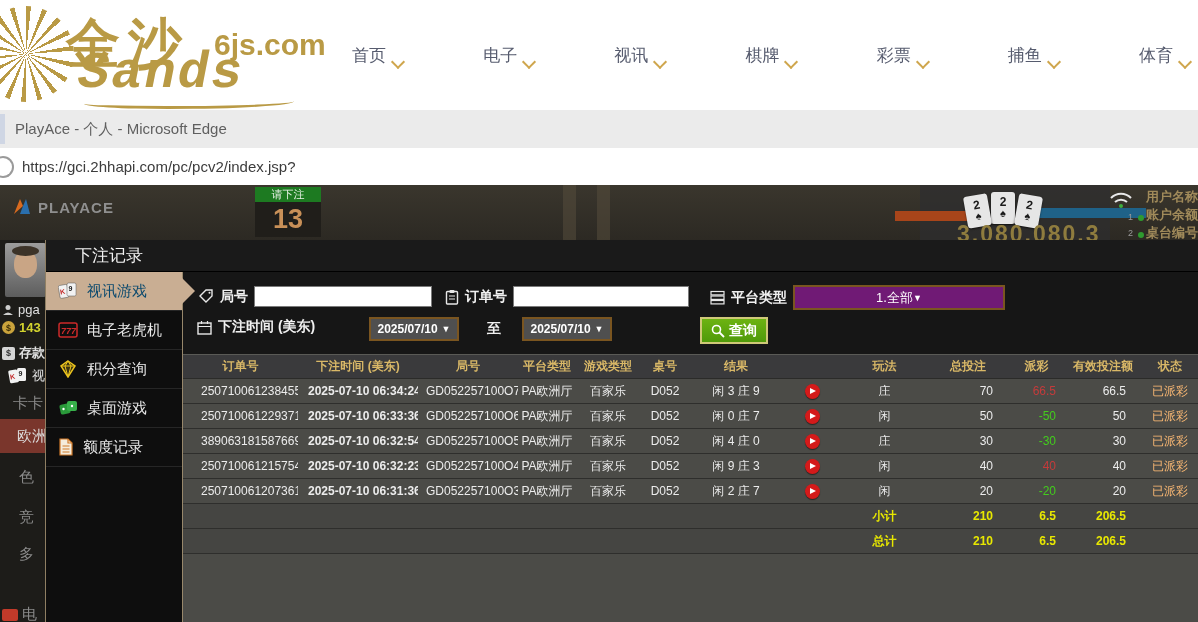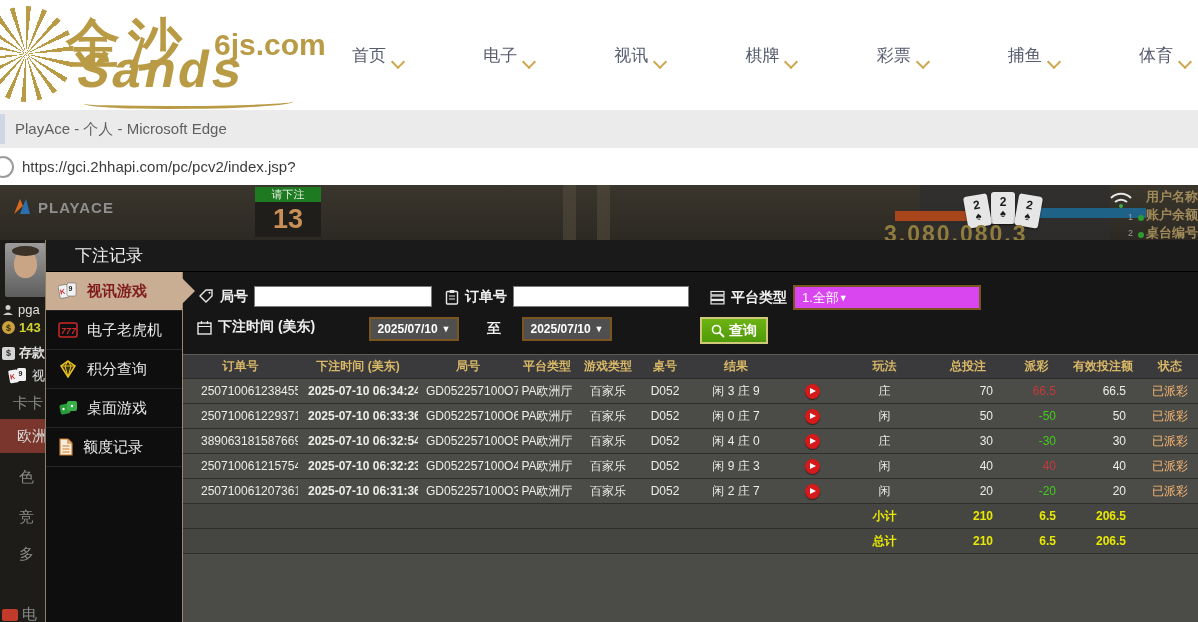--- a/index.html
+++ b/index.html
@@ -40,21 +40,21 @@
   .bar{position:absolute;height:10px;}
   .bar-orange{left:895px;top:26px;width:80px;background:#a8451a;}
   .bar-blue{left:1038px;top:23px;width:108px;background:#1f6288;}
   .cards{position:absolute;left:965px;top:7px;display:flex;}
   .pcard{width:24px;height:32px;background:#e6e6e6;border-radius:3px;margin-right:2px;box-shadow:0 1px 2px rgba(0,0,0,.6);
     display:flex;flex-direction:column;align-items:center;justify-content:center;color:#1a1a1a;}
   .pcard .rank{font-size:12px;font-weight:bold;line-height:11px;}
   .pcard .suit{font-size:11px;line-height:11px;}
   .pcard.tl{transform:rotate(-10deg) translateY(3px);}
   .pcard.tr{transform:rotate(10deg) translateY(3px);}
-  .jackpot{position:absolute;left:884px;top:36px;font-size:23px;font-weight:bold;color:#8f7c3e;letter-spacing:2px;}
+  .jackpot{position:absolute;left:957px;top:36px;font-size:23px;font-weight:bold;color:#8f7c3e;letter-spacing:2px;}
   .wifi{position:absolute;left:1108px;top:5px;}
   .info-labels{position:absolute;left:1146px;top:3px;}
   .info-label{font-size:13px;font-weight:bold;color:#a08a5a;line-height:18px;white-space:nowrap;}
   .mark{position:absolute;font-size:9px;color:#9a9a9a;}
   .dot{position:absolute;width:6px;height:6px;border-radius:50%;background:#2f9a2f;}
   
   .avatar{position:absolute;left:5px;top:58px;width:41px;height:54px;background:linear-gradient(#9c9c9c,#5d5d5d);border-radius:2px;overflow:hidden;}
   .avatar .face{position:absolute;left:9px;top:7px;width:23px;height:28px;border-radius:50% 50% 45% 45%;background:#c9a585;}
   .avatar .hair{position:absolute;left:7px;top:3px;width:27px;height:10px;border-radius:50%;background:#3c3328;}
   .rail-row{position:absolute;display:flex;align-items:center;gap:4px;white-space:nowrap;}
@@ -68,29 +68,29 @@
   .redico{width:16px;height:12px;background:#c23a2a;border-radius:2px;}
   
   .modal{position:absolute;left:45px;top:55px;width:1153px;height:382px;background:#141414;border-left:1px solid #8f7f63;}
   .modal-title{height:31px;background:#1a1a1a;display:flex;align-items:center;border-bottom:1px solid #000;}
   .modal-title span{margin-left:29px;font-size:17px;color:#f2f2f2;}
   .modal-body{display:flex;height:351px;}
   .side{width:136px;background:#0e0e0e;border-right:1px solid #97876b;}
   .side-item{height:38px;display:flex;align-items:center;gap:9px;padding-left:12px;border-bottom:1px solid #262626;cursor:pointer;position:relative;}
   .side-item .lbl{font-size:15px;color:#e8e8e8;}
   .side-item.sel{background:#c9ae93;}
-  .side-item.sel .lbl{color:#7f1d1d;font-weight:bold;}
+  .side-item.sel .lbl{color:#0c4a6e;font-weight:normal;}
   .side-item.sel::after{content:"";position:absolute;right:-13px;top:6px;border-left:13px solid #c9ae93;border-top:13px solid transparent;border-bottom:13px solid transparent;}
   .content{flex:1;display:flex;flex-direction:column;background:#161616;}
   
   .filters{position:relative;height:82px;}
   .fgroup{position:absolute;display:flex;align-items:center;gap:6px;}
   .flabel{font-size:14px;font-weight:bold;color:#f0f0f0;white-space:nowrap;}
   .tinput{background:#fff;border:1px solid #7a7a7a;height:19px;font-size:12px;padding:0 4px;color:#222;}
-  .selbox{width:170px;height:21px;background:#d946ef;border:2px solid #7a5520;display:flex;align-items:center;justify-content:flex-start;padding:0 7px;cursor:pointer;}
+  .selbox{width:170px;height:21px;background:#701a75;border:2px solid #7a5520;display:flex;align-items:center;justify-content:center;padding:0 19px;cursor:pointer;}
   .selbox .val{font-size:13px;color:#fff;}
   .arrow{font-size:9px;color:#fff;}
   .datebox{width:86px;height:20px;background:#4f4f4f;border:2px solid #7a5520;display:flex;align-items:center;justify-content:center;gap:4px;cursor:pointer;}
   .datebox .val{font-size:12px;font-weight:bold;color:#fff;}
   .to{font-size:14px;font-weight:bold;color:#f0f0f0;}
   .searchbtn{display:flex;align-items:center;gap:4px;height:23px;padding:0 9px;background:linear-gradient(#6db312,#4f9a0a);border:2px solid #cfc878;cursor:pointer;}
   .searchbtn span{font-size:14px;font-weight:bold;color:#fff;}
   
   .table-zone{flex:1;background:#4b4b47;border-top:1px solid #5a5a56;}
   table{border-collapse:collapse;table-layout:fixed;width:1015px;}

